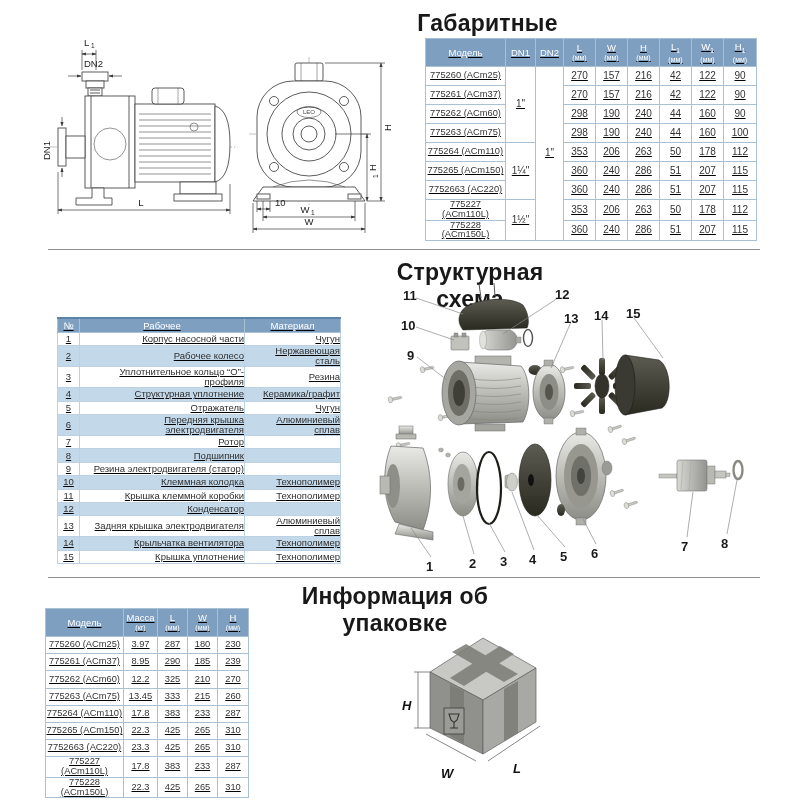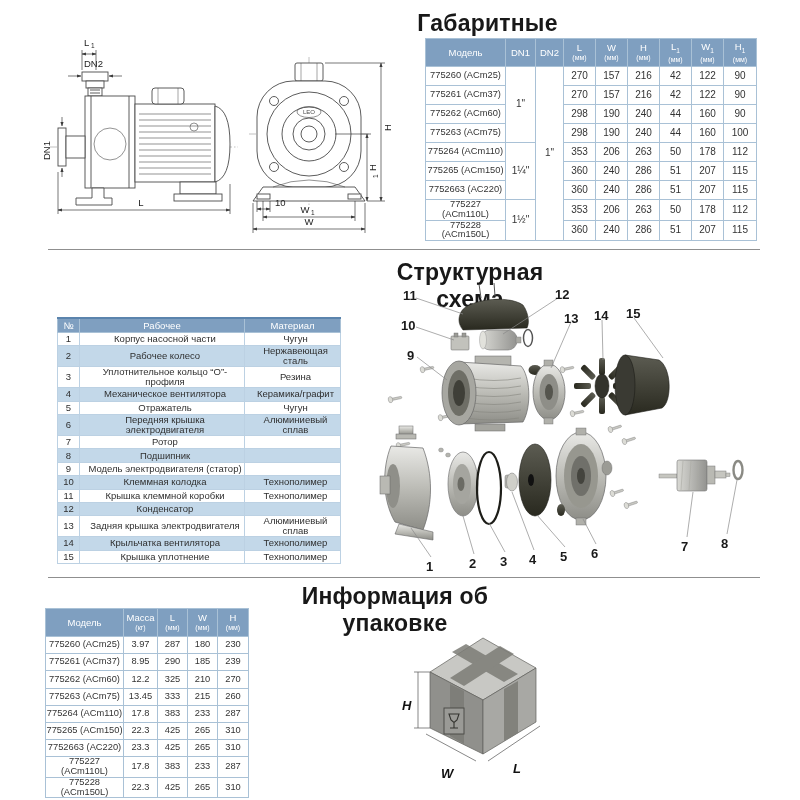--- a/index.html
+++ b/index.html
@@ -2,39 +2,39 @@
 <html><head>
 <meta charset="utf-8">
 <style>
   html,body{margin:0;padding:0;}
   body{width:800px;height:800px;position:relative;background:#ffffff;
        font-family:"Liberation Sans",sans-serif;overflow:hidden;}
   .abs{position:absolute;}
   .sec-title{font-size:23px;font-weight:600;color:#181818;text-align:center;letter-spacing:.2px;}
   .divider{border-top:1.5px solid #8f8f8f;height:0;}
 
-  table{border-collapse:collapse;table-layout:fixed;position:absolute;}
+  table{border-collapse:collapse;table-layout:fixed;position:absolute;text-decoration:underline;}
   th,td{padding:0;margin:0;line-height:1.05;}
 
   
   #dim-table{left:425px;top:38px;width:331px;}
   #dim-table th{background:#7f9fc0;color:#fff;font-weight:400;font-size:9.5px;
                 border:1px solid #a9c1d6;height:27px;text-align:center;vertical-align:middle;}
   #dim-table td{border:1px solid #a9c1d6;background:#fff;color:#333;font-size:10px;
                 height:18px;text-align:center;vertical-align:middle;}
   #dim-table td.c0{font-size:9.3px;}
   .dl{font-size:9.5px;} .dl sub{font-size:6.5px;}
   .du{font-size:7px;margin-top:1px;}
 
   
   #parts-table{left:57px;top:317px;width:283px;border-top:2px solid #5b84ad;}
   #parts-table th{background:#7f9fc0;color:#fff;font-weight:400;font-size:9.5px;
                   border:1px solid #a9c1d6;height:13px;text-align:center;vertical-align:middle;}
   #parts-table td{border:1px solid #bcd1e3;background:#fff;color:#2f2f2f;font-size:9.5px;
-                  height:12.4px;text-align:center;padding-left:6px;vertical-align:middle;}
+                  height:12.4px;text-align:right;padding-left:6px;vertical-align:middle;}
   #parts-table td.pc0{text-align:center;padding-left:0;}
   #parts-table tr.alt td{background:#c3d8e9;}
 
   
   #pack-table{left:45px;top:608px;width:203px;}
   #pack-table th{background:#7f9fc0;color:#fff;font-weight:400;font-size:9px;
                  border:1px solid #a9c1d6;height:27px;text-align:center;vertical-align:middle;}
   #pack-table td{border:1px solid #a9c1d6;background:#fff;color:#333;font-size:9.3px;
                  height:16.2px;text-align:center;vertical-align:middle;}
 
@@ -348,21 +348,21 @@
         <td class="pc1">Рабочее колесо</td>
         <td class="pc2">Нержавеющая сталь</td>
       </tr>
       <tr>
         <td class="pc0">3</td>
         <td class="pc1">Уплотнительное кольцо “О”- профиля</td>
         <td class="pc2">Резина</td>
       </tr>
       <tr class="alt">
         <td class="pc0">4</td>
-        <td class="pc1">Механическое вентилятора</td>
+        <td class="pc1">Структурная уплотнение</td>
         <td class="pc2">Керамика/графит</td>
       </tr>
       <tr>
         <td class="pc0">5</td>
         <td class="pc1">Отражатель</td>
         <td class="pc2">Чугун</td>
       </tr>
       <tr class="alt">
         <td class="pc0">6</td>
         <td class="pc1">Передняя крышка электродвигателя</td>
@@ -373,21 +373,21 @@
         <td class="pc1">Ротор</td>
         <td class="pc2"></td>
       </tr>
       <tr class="alt">
         <td class="pc0">8</td>
         <td class="pc1">Подшипник</td>
         <td class="pc2"></td>
       </tr>
       <tr>
         <td class="pc0">9</td>
-        <td class="pc1">Модель электродвигателя (статор)</td>
+        <td class="pc1">Резина электродвигателя (статор)</td>
         <td class="pc2"></td>
       </tr>
       <tr class="alt">
         <td class="pc0">10</td>
         <td class="pc1">Клеммная колодка</td>
         <td class="pc2">Технополимер</td>
       </tr>
       <tr>
         <td class="pc0">11</td>
         <td class="pc1">Крышка клеммной коробки</td>

